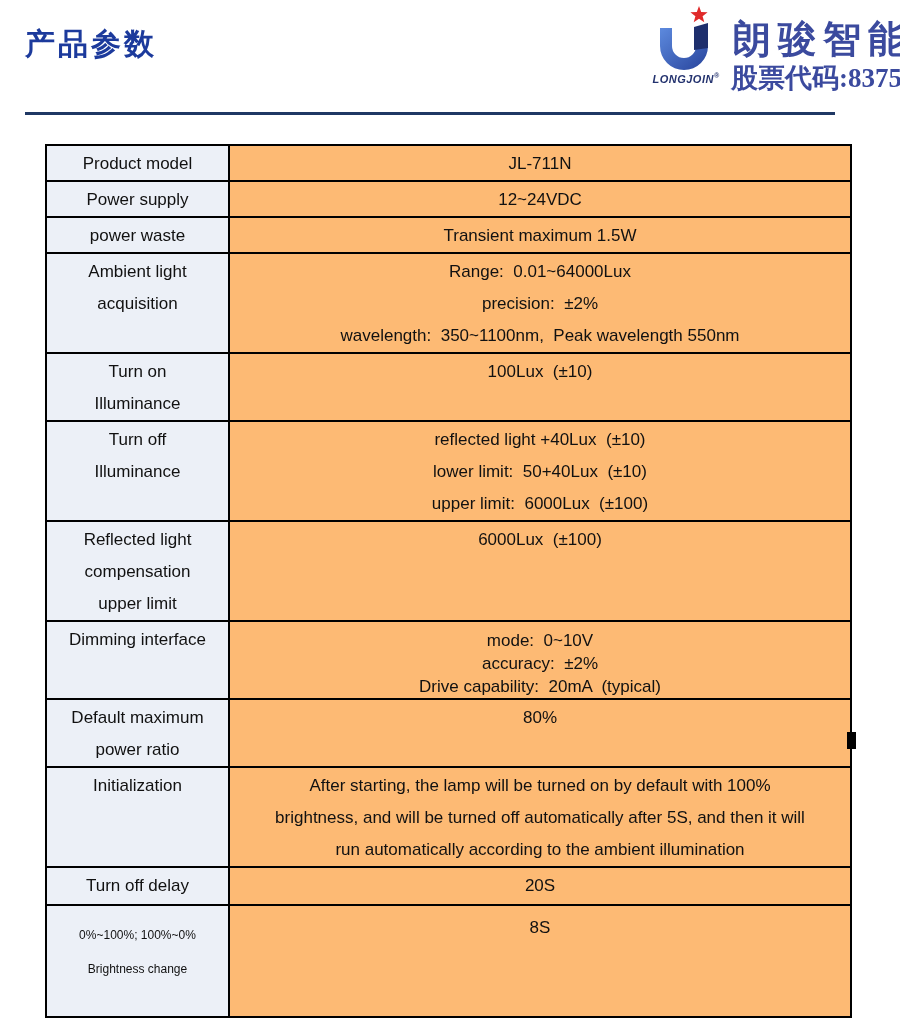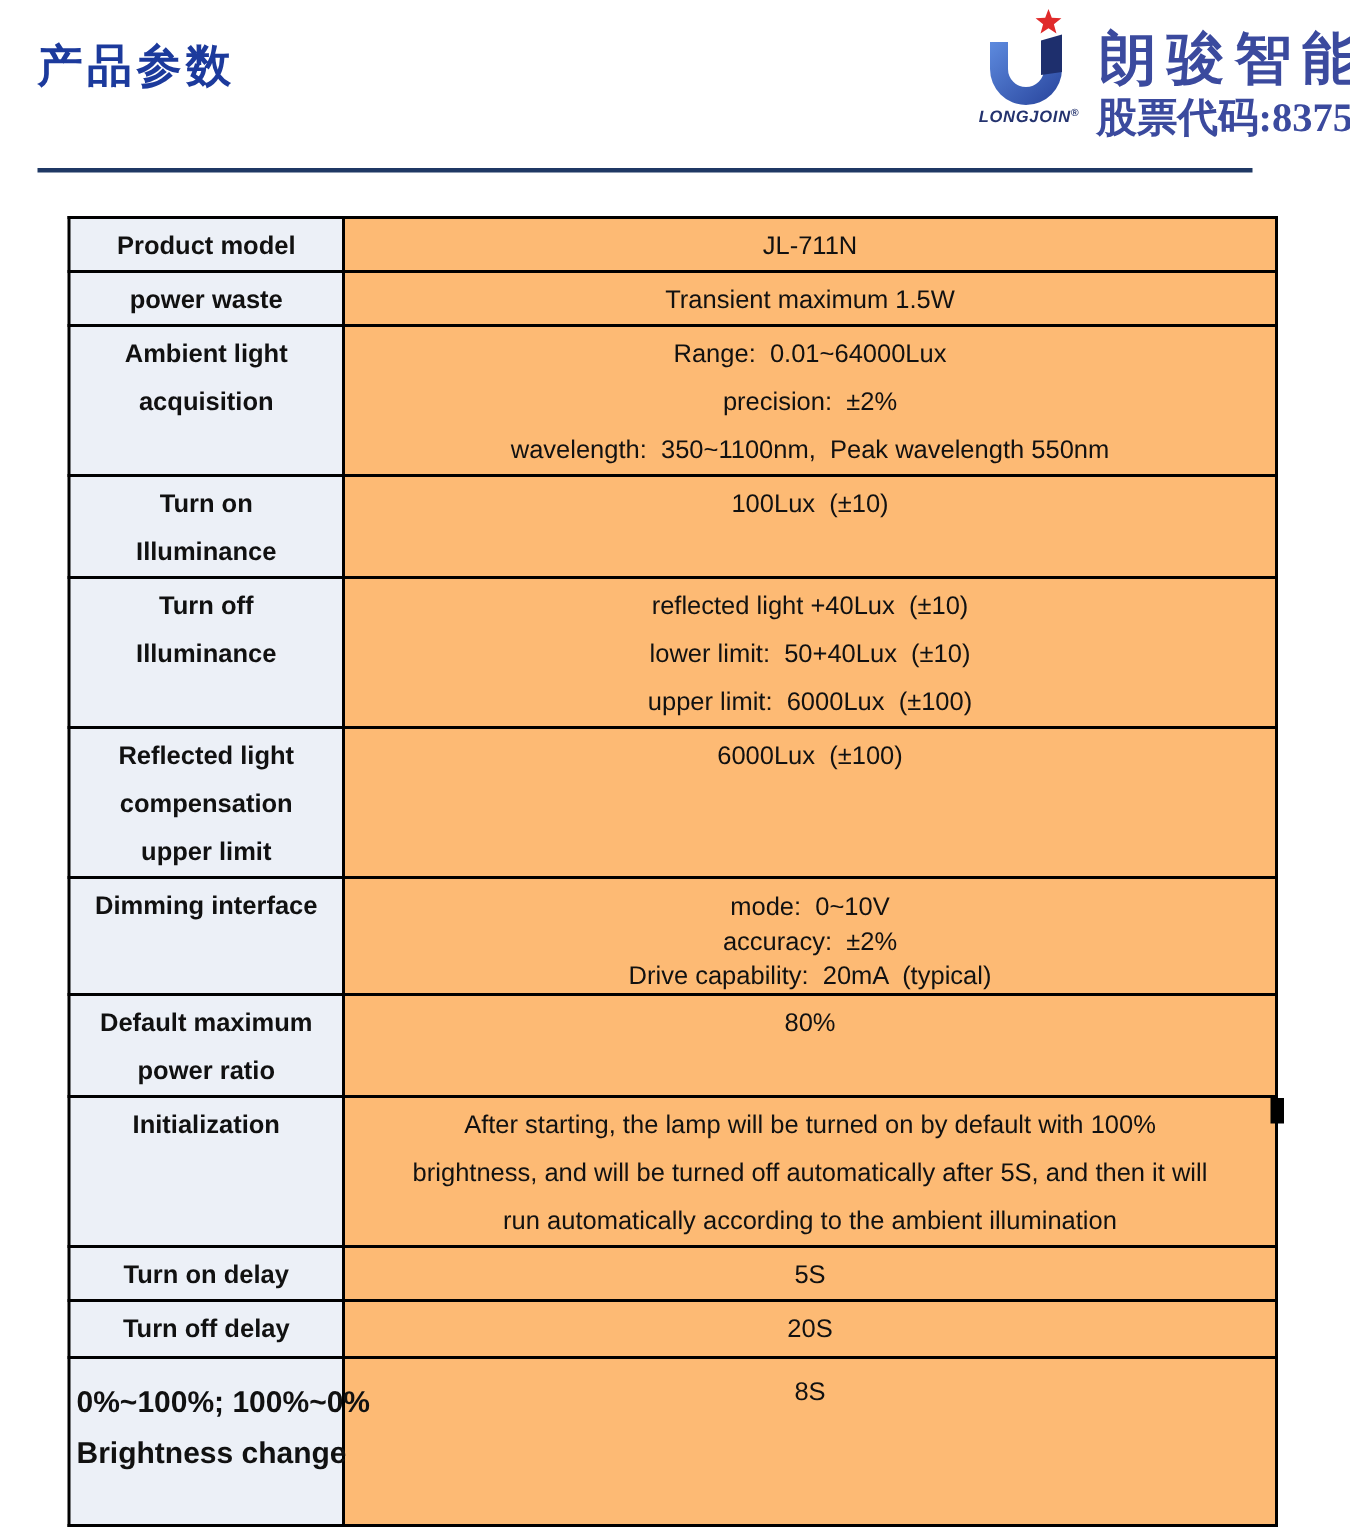--- a/index.html
+++ b/index.html
@@ -44,40 +44,40 @@
   }
   table.spec col.c-label { width:183px; }
   table.spec td {
     border:2px solid #000000;
     vertical-align:top; text-align:center;
     padding:2px 4px 0 4px;
     font-size:17px; color:#111111;
   }
   td.lcell { background:#ecf0f7; }
   td.vcell { background:#fdba74; }
-  .lline { font-weight:bold; line-height:32px; white-space:pre; }
+  .lline { font-weight:normal; line-height:32px; white-space:pre; }
   .vline { line-height:32px; white-space:pre; }
   .vline .b { font-weight:normal; }
 
   tr.r0,tr.r1,tr.r2 { height:33px; }
   tr.r3 { height:97px; }
   tr.r4 { height:64px; }
   tr.r5 { height:97px; }
   tr.r6 { height:97px; }
   tr.r7 { height:73px; }
   tr.r8 { height:59px; }
   tr.r9 { height:98px;border-radius:19px; }
   tr.r10 { height:35px; }
   tr.r11 { height:38px;padding-left:40px; }
   tr.r12 { height:112px; }
 
   tr.r7 .vline { line-height:23px; }
   tr.r7 .vcell { padding-top:7px; }
   tr.r12 .lcell { padding-top:12px; }
-  tr.r12 .lline { font-size:20px; line-height:34px; }
+  tr.r12 .lline { font-size:12px; line-height:34px; }
   tr.r12 .vcell { padding-top:6px; }
 
   
   .table-handle {
     position:absolute; left:847px; top:732px; width:9px; height:17px;
     background:#000000;
   }
 </style>
 </head>
 <body>
@@ -108,20 +108,28 @@
     </colgroup>
   <tbody id="tbody">
       <tr class="r0">
         <td class="lcell">
           <div class="lline">Product model</div>
         </td>
         <td class="vcell">
           <div class="vline"><span>JL-711N</span></div>
         </td>
       </tr>
+      <tr class="r1">
+        <td class="lcell">
+          <div class="lline">Power supply</div>
+        </td>
+        <td class="vcell">
+          <div class="vline"><span>12~24VDC</span></div>
+        </td>
+      </tr>
       <tr class="r2">
         <td class="lcell">
           <div class="lline">power waste</div>
         </td>
         <td class="vcell">
           <div class="vline"><span>Transient maximum 1.5W</span></div>
         </td>
       </tr>
       <tr class="r3">
         <td class="lcell">
@@ -186,28 +194,20 @@
       <tr class="r9">
         <td class="lcell">
           <div class="lline">Initialization</div>
         </td>
         <td class="vcell">
           <div class="vline"><span>After starting, the lamp will be turned on by default with 100%</span></div>
           <div class="vline"><span>brightness, and will be turned off automatically after 5S, and then it will</span></div>
           <div class="vline"><span>run automatically according to the ambient illumination</span></div>
         </td>
       </tr>
-      <tr class="r10">
-        <td class="lcell">
-          <div class="lline">Turn on delay</div>
-        </td>
-        <td class="vcell">
-          <div class="vline"><span>5S</span></div>
-        </td>
-      </tr>
       <tr class="r11">
         <td class="lcell">
           <div class="lline">Turn off delay</div>
         </td>
         <td class="vcell">
           <div class="vline"><span>20S</span></div>
         </td>
       </tr>
       <tr class="r12">
         <td class="lcell">

